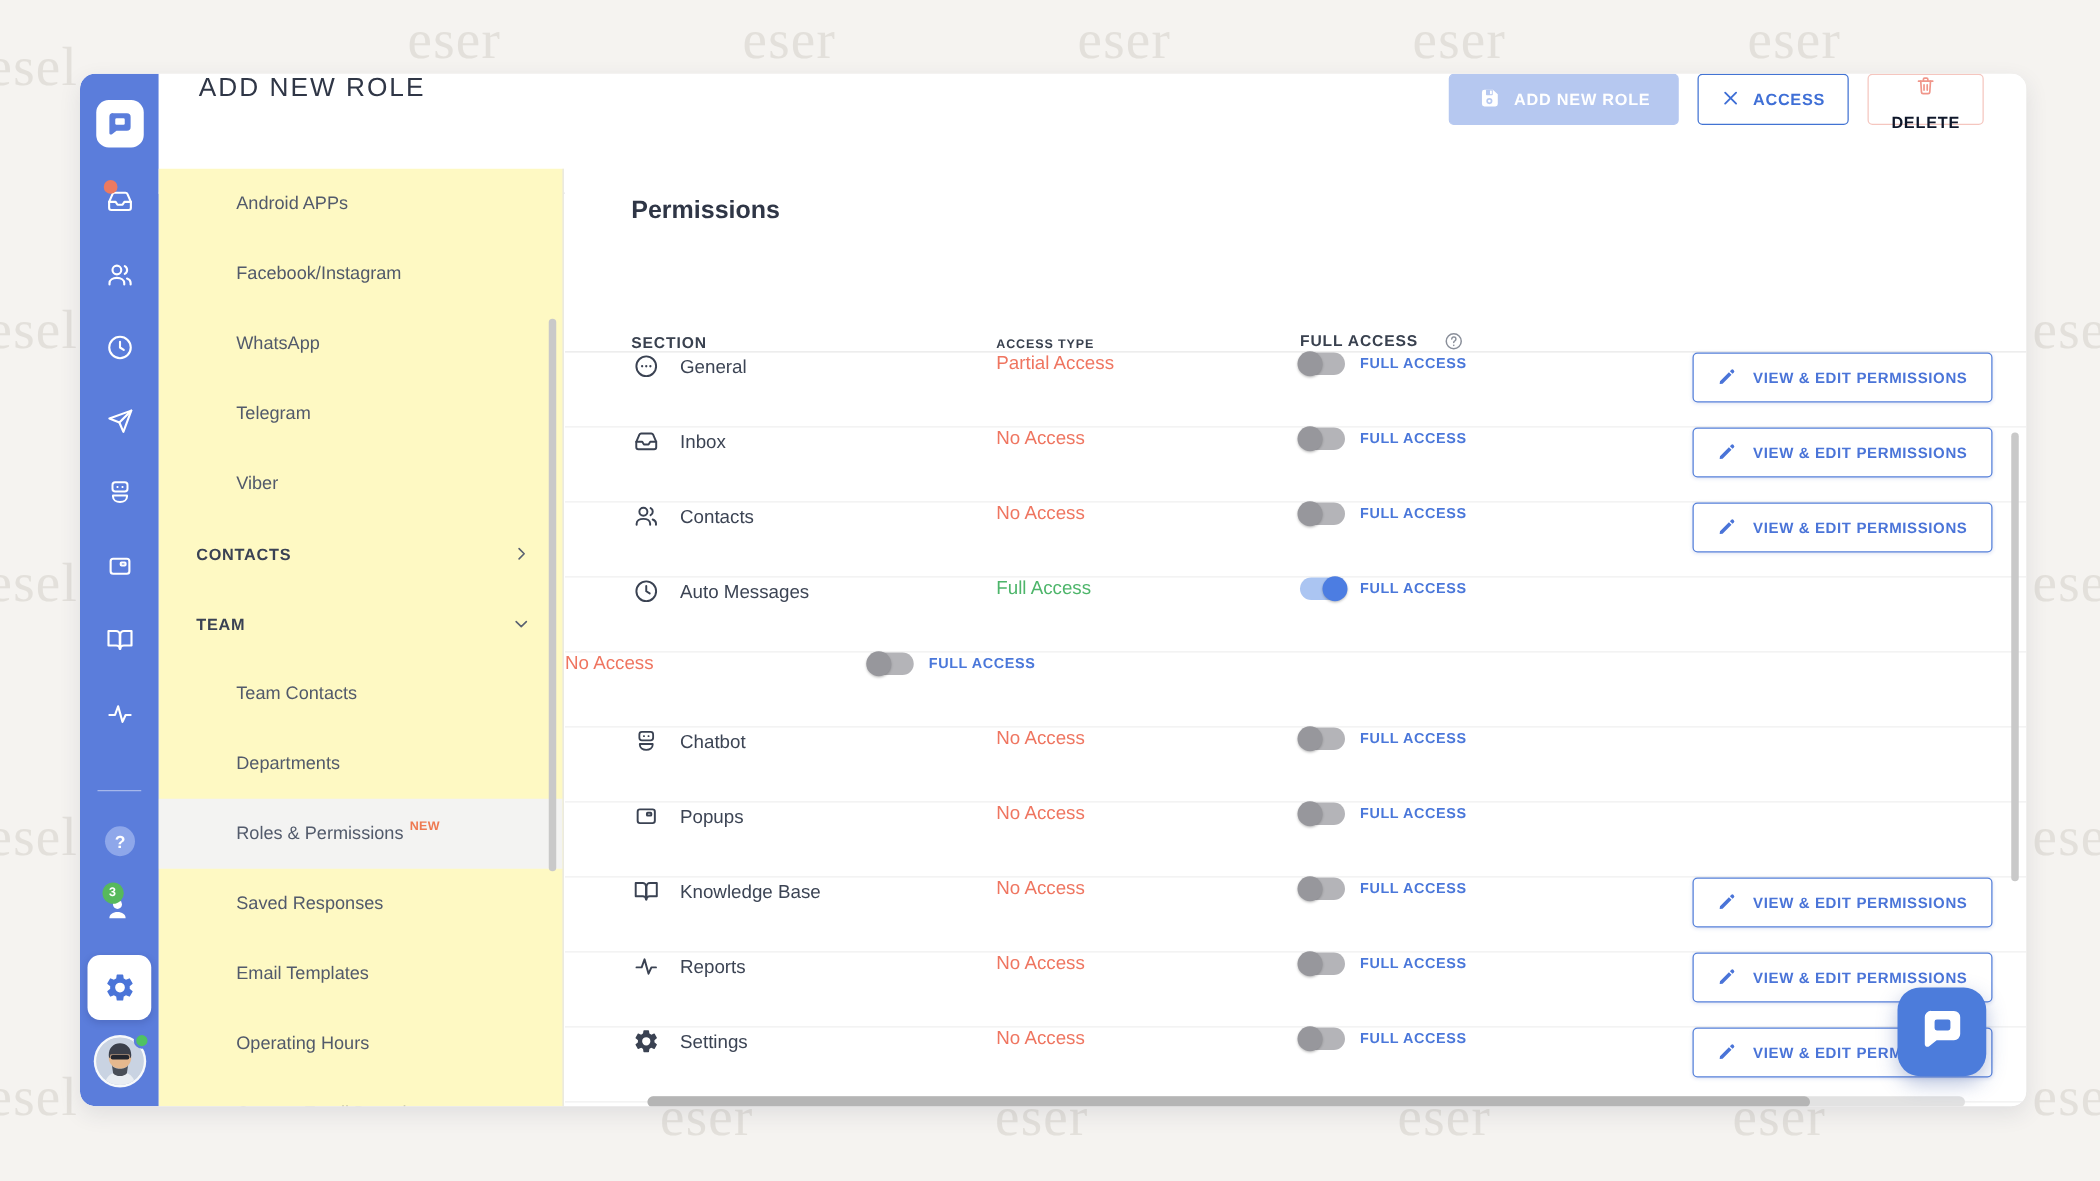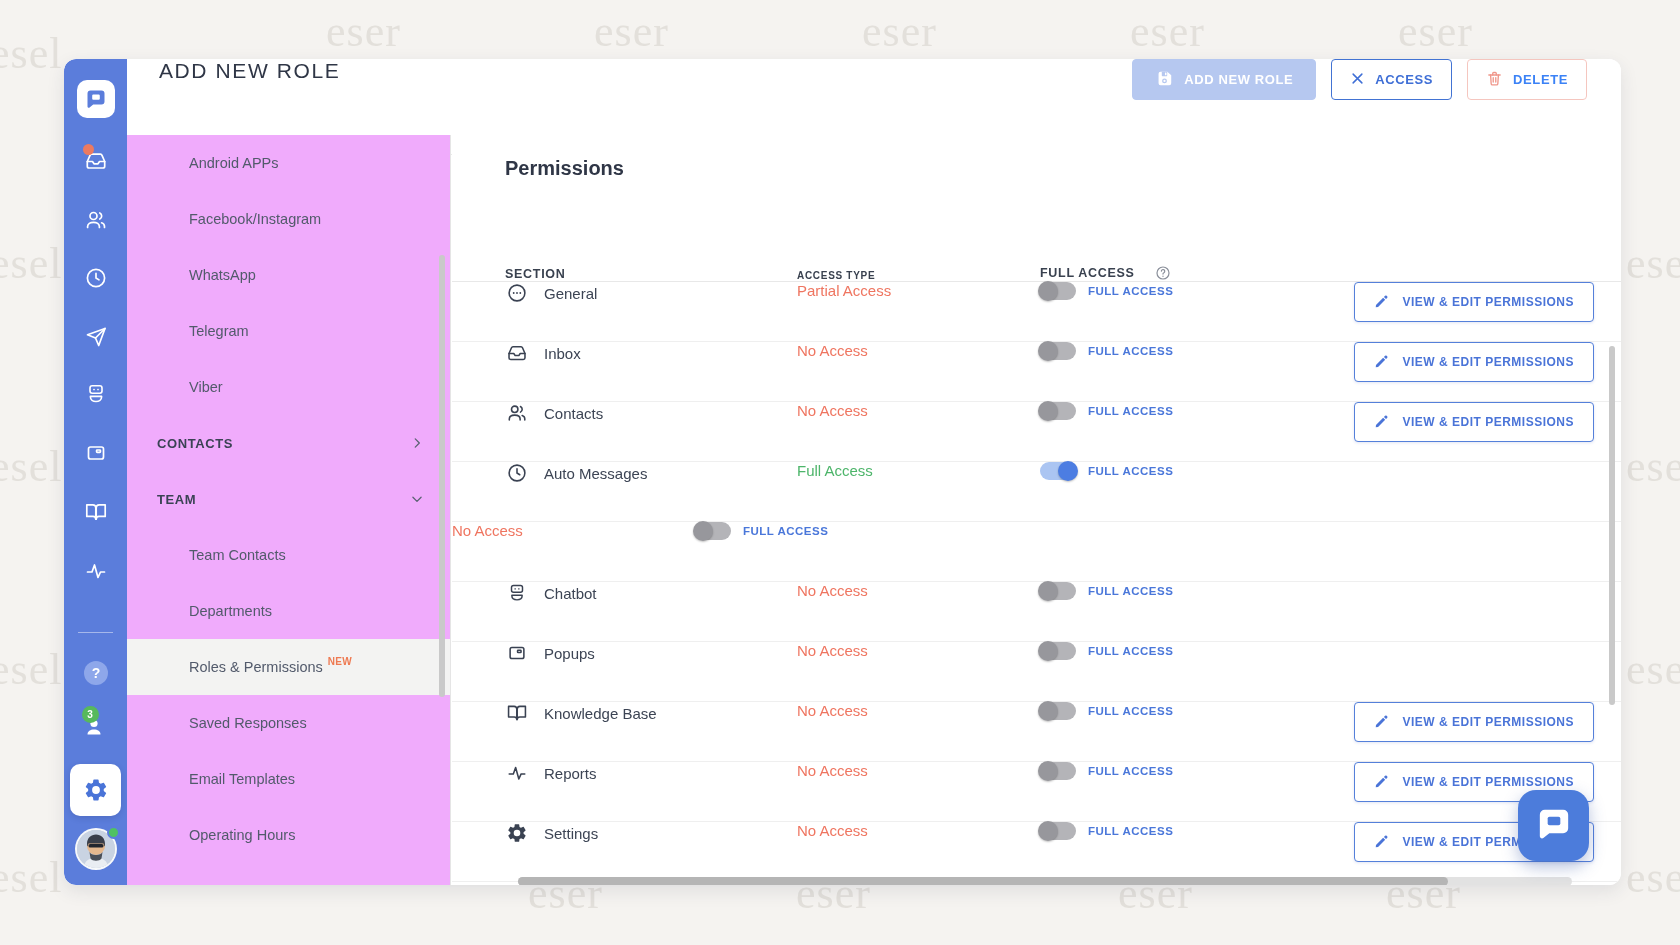--- a/index.html
+++ b/index.html
@@ -32,24 +32,24 @@
   
   .hdr { position:absolute; left:63px; right:0; top:0; height:96px; background:#fff; border-bottom:1px solid #e9e9e9;
          display:flex; align-items:flex-start; justify-content:space-between; padding:0 34px 0 32px; }
   .hdr-title { font-size:21px; letter-spacing:1.6px; color:#2f3646; font-weight:500; }
   .hdr-actions { display:flex; gap:15px; }
   .btn { display:flex; align-items:center; gap:10px; height:41px; padding:0 18px; border-radius:4px; font-size:13px;
          font-weight:bold; letter-spacing:.6px; cursor:pointer; border:1px solid transparent; background:#fff; font-family:inherit; }
   .btn svg { flex:0 0 auto; }
   .btn-save { background:#b6c8f0; color:#fff; border-color:#b6c8f0; cursor:default; padding:0 22px; }
   .btn-cancel { border:1.5px solid #4273d3; color:#3f6fd6; }
-  .btn-delete { border:1.5px solid #f5c6bf; color:#3b82f6; cursor:default; }
-
-  
-  .subnav { position:absolute; left:63px; top:76px; bottom:0; width:324px; background:#f0abfc; border-right:1px solid #e5e5e5; overflow:hidden; }
+  .btn-delete { border:1.5px solid #f5c6bf; color:#0f172a; cursor:default;flex-direction:column; }
+
+  
+  .subnav { position:absolute; left:63px; top:76px; bottom:0; width:324px; background:#fef9c3; border-right:1px solid #e5e5e5; overflow:hidden; }
   .sn-item { position:relative; height:56px; display:flex; align-items:center; padding-left:62px; font-size:14.5px; color:#525a6b; cursor:pointer; }
   .sn-item.section { padding-left:30px; font-size:13px; font-weight:bold; color:#3a4254; letter-spacing:.6px; }
   .sn-item.active { background:#f3f3f2; }
   .sn-item .chev { position:absolute; right:26px; top:50%; transform:translateY(-50%); color:#5a6272; display:flex; }
   .sup-new { font-size:10px; font-weight:bold; color:#ee7a52; margin-left:5px; position:relative; top:-6px; letter-spacing:.3px; }
   .sb-scroll { position:absolute; right:5px; top:120px; width:6px; height:442px; background:#c9c9c9; border-radius:3px; }
 
   
   .main { position:absolute; left:388px; top:76px; right:0; bottom:0; background:#fff; }
   .perm-title { position:absolute; left:53px; top:22px; font-size:20px; font-weight:bold; color:#2f3646; }

